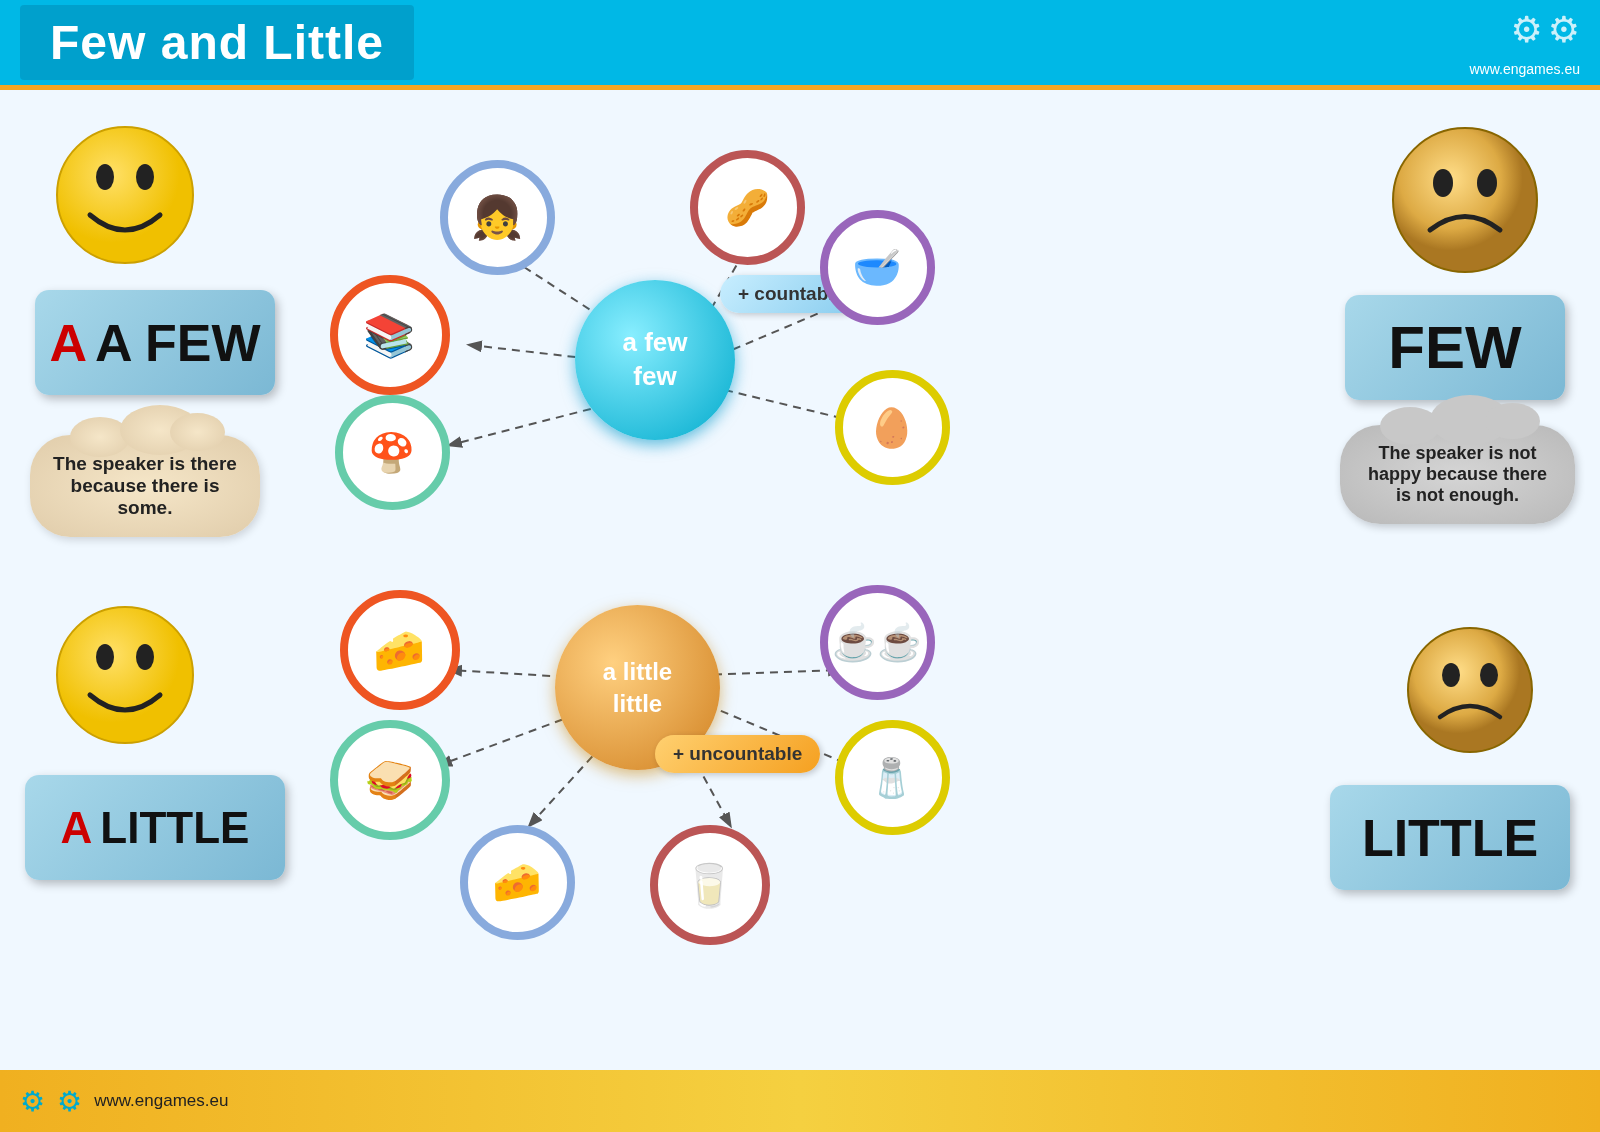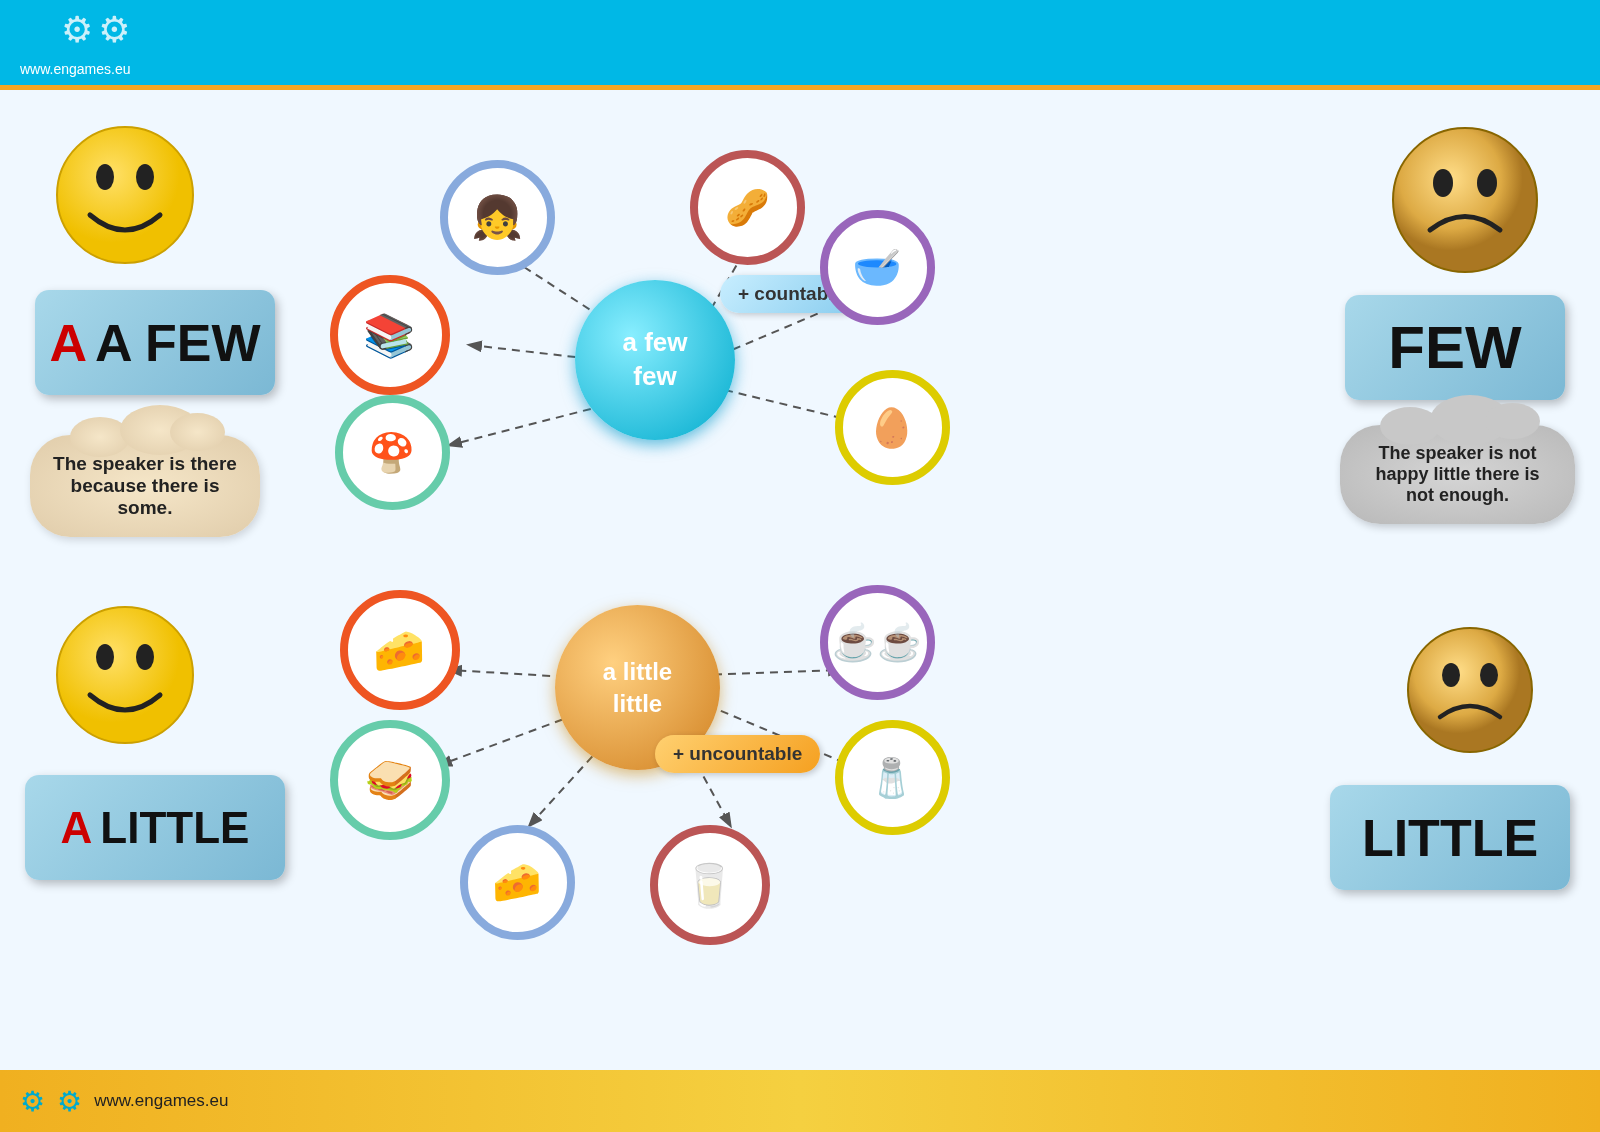--- a/index.html
+++ b/index.html
@@ -70,20 +70,23 @@
       position: absolute;
       top: 0; left: 0;
       width: 100%; height: 100%;
       pointer-events: none;
     }
   </style>
 </head>
 <body>
 
 <div class="header">
+  <div class="header-title-box">
+    <span class="header-title">Few and Little</span>
+  </div>
   <div class="header-gear-area">
     <div class="gear-icons">
       <span class="gear">⚙</span>
       <span class="gear">⚙</span>
     </div>
     <span class="header-url">www.engames.eu</span>
   </div>
 </div>
 
 <div class="main">
@@ -183,21 +186,21 @@
   </div>
 
   <div style="position:absolute; top:200px; right:35px; width:220px; height:105px; background:linear-gradient(135deg,#a8d8ea,#7bb8d4); border-radius:14px; display:flex; align-items:center; justify-content:center; font-size:60px; font-weight:bold; color:#111; box-shadow:3px 4px 10px rgba(0,0,0,0.25);">
     <span>FEW</span>
   </div>
 
   <div style="position:absolute; top:330px; right:25px; width:235px; background:radial-gradient(ellipse at center,#d5d5d5,#b8b8b8); border-radius:40px; padding:18px 22px; font-size:18px; font-weight:bold; color:#222; text-align:center; box-shadow:2px 3px 8px rgba(0,0,0,0.2);">
     <div style="position:absolute;top:-18px;left:40px;width:60px;height:38px;background:#c8c8c8;border-radius:50%;"></div>
     <div style="position:absolute;top:-30px;left:90px;width:80px;height:50px;background:#c8c8c8;border-radius:50%;"></div>
     <div style="position:absolute;top:-22px;left:145px;width:55px;height:36px;background:#c8c8c8;border-radius:50%;"></div>
-    <span>The speaker is not happy little there is not enough.</span>
+    <span>The speaker is not happy because there is not enough.</span>
   </div>
 
   <div style="position:absolute; top:530px; right:65px; width:130px; height:130px;">
     <svg width="130" height="130" viewBox="0 0 130 130">
       <defs>
         <radialGradient id="sadGrad2" cx="40%" cy="35%">
           <stop offset="0%" stop-color="#ffdd88"></stop>
           <stop offset="70%" stop-color="#ddaa44"></stop>
           <stop offset="100%" stop-color="#aa7722"></stop>
         </radialGradient>

